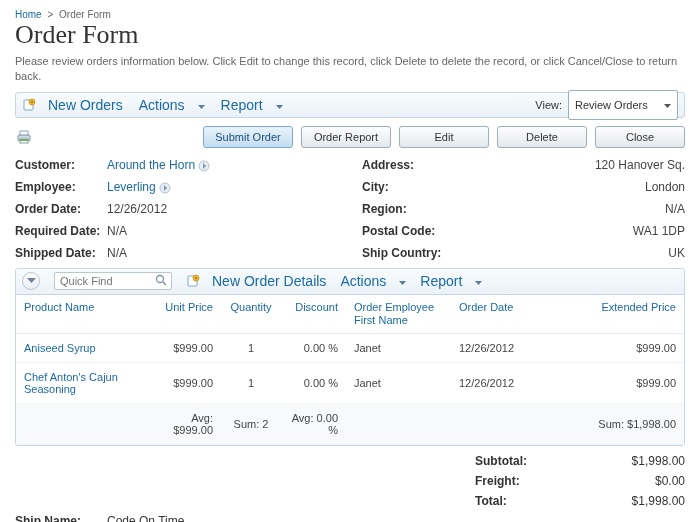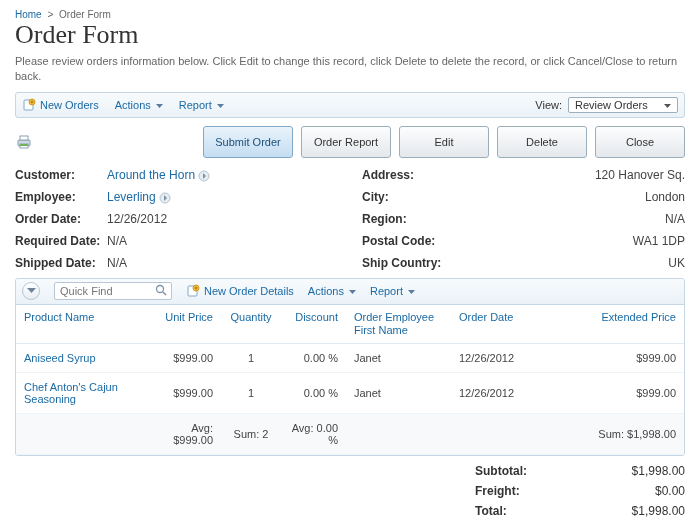--- a/index.html
+++ b/index.html
@@ -33,42 +33,42 @@
     display: flex;
     align-items: center;
     justify-content: space-between;
     background: linear-gradient(#f8fbfd, #eaf2f8);
     border: 1px solid #c5d7e6;
     border-radius: 3px;
     padding: 2px 6px;
     height: 26px;
   }
   .tb-left { display: flex; align-items: center; gap: 16px; }
-  .tb-link { color: #1b6aa5; font-size: 11px; cursor: pointer; display: inline-flex; align-items: center; gap: 4px; }
+  .tb-link { color: #1b6aa5; font-size: 14px; cursor: pointer; display: inline-flex; align-items: center; gap: 12px; }
   .tb-link .caret { margin-left: 1px; }
   .tb-right { display: flex; align-items: center; gap: 6px; font-size: 11px; color: #333; }
   .view-select {
     display: inline-flex; align-items: center; justify-content: space-between;
-    border: 1px solid #9aaebc; background: #fff; height: 16px;
+    border: 1px solid #9aaebc; background: #fff; height: 30px;
     padding: 0 6px; font-size: 11px; color: #333; min-width: 110px;
     border-radius: 2px; cursor: pointer;
   }
   .view-select .caret { margin-left: 6px; }
 
   
   .action-row {
     display: flex;
     align-items: center;
     justify-content: space-between;
     margin: 8px 0 10px 0;
   }
   .print-icon { cursor: pointer; }
   .btn-row { display: flex; gap: 8px; }
   .btn {
-    height: 32px; min-width: 90px;
+    height: 22px; min-width: 90px;
     border: 1px solid #9aaebc; border-radius: 3px;
     background: linear-gradient(#fdfdfe, #e4e8ec);
     color: #333; font-size: 11px; cursor: pointer;
     padding: 0 10px;
   }
   .btn.primary {
     background: linear-gradient(#e9f3fb, #c4ddf2);
     border-color: #7fa8c9;
     color: #1b4f7a;
   }

